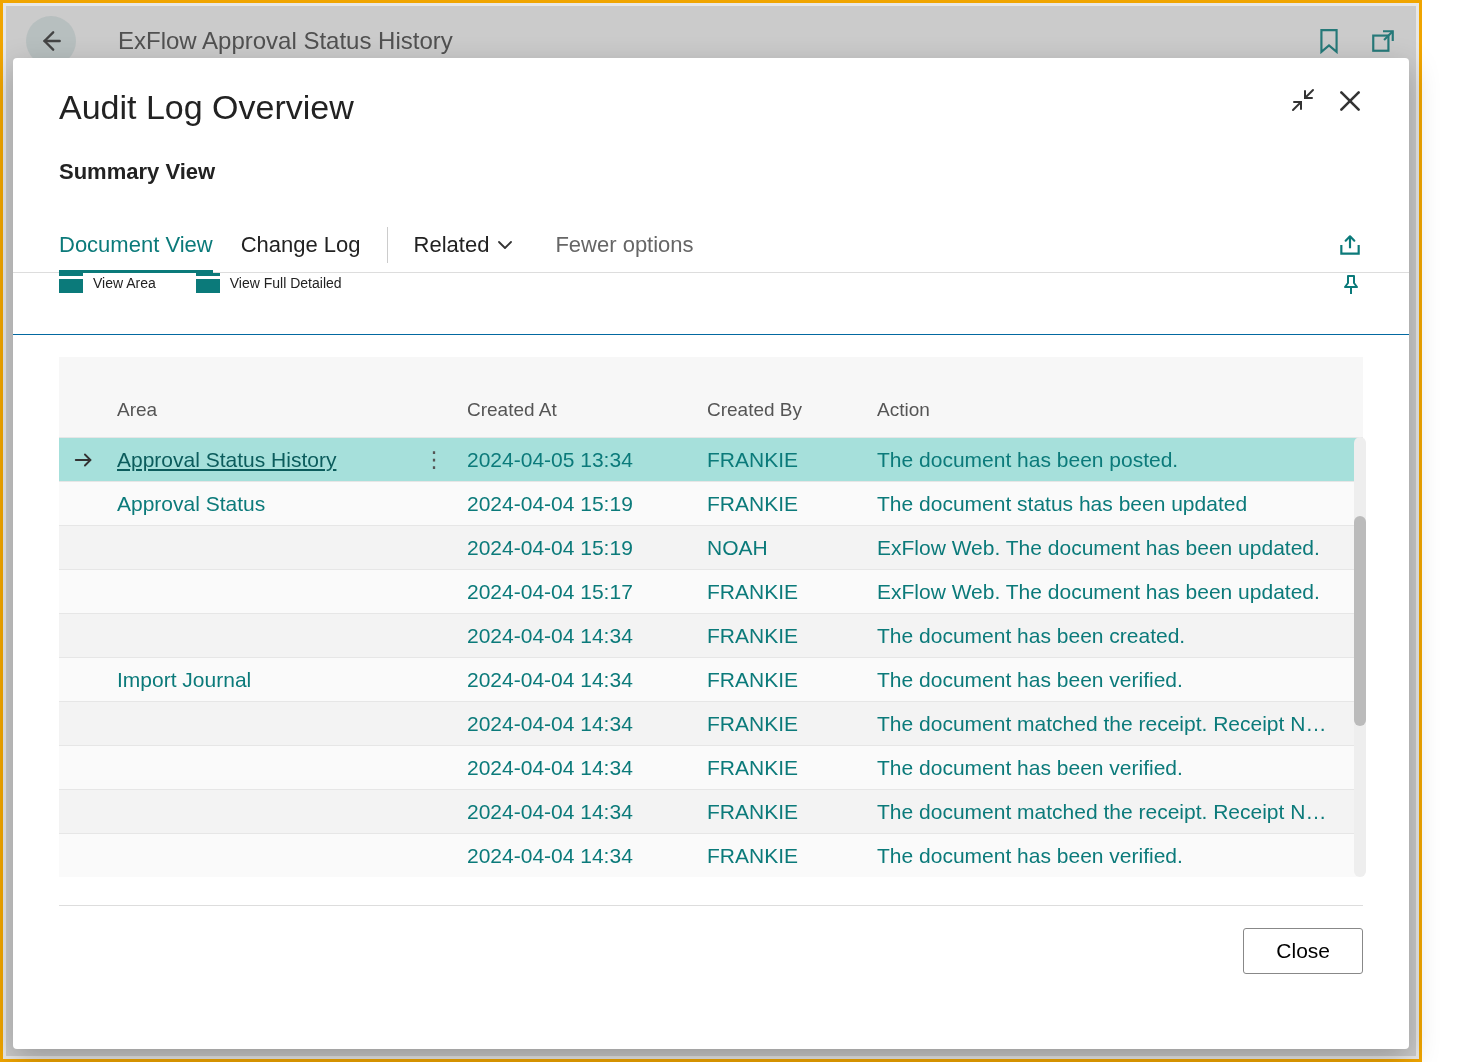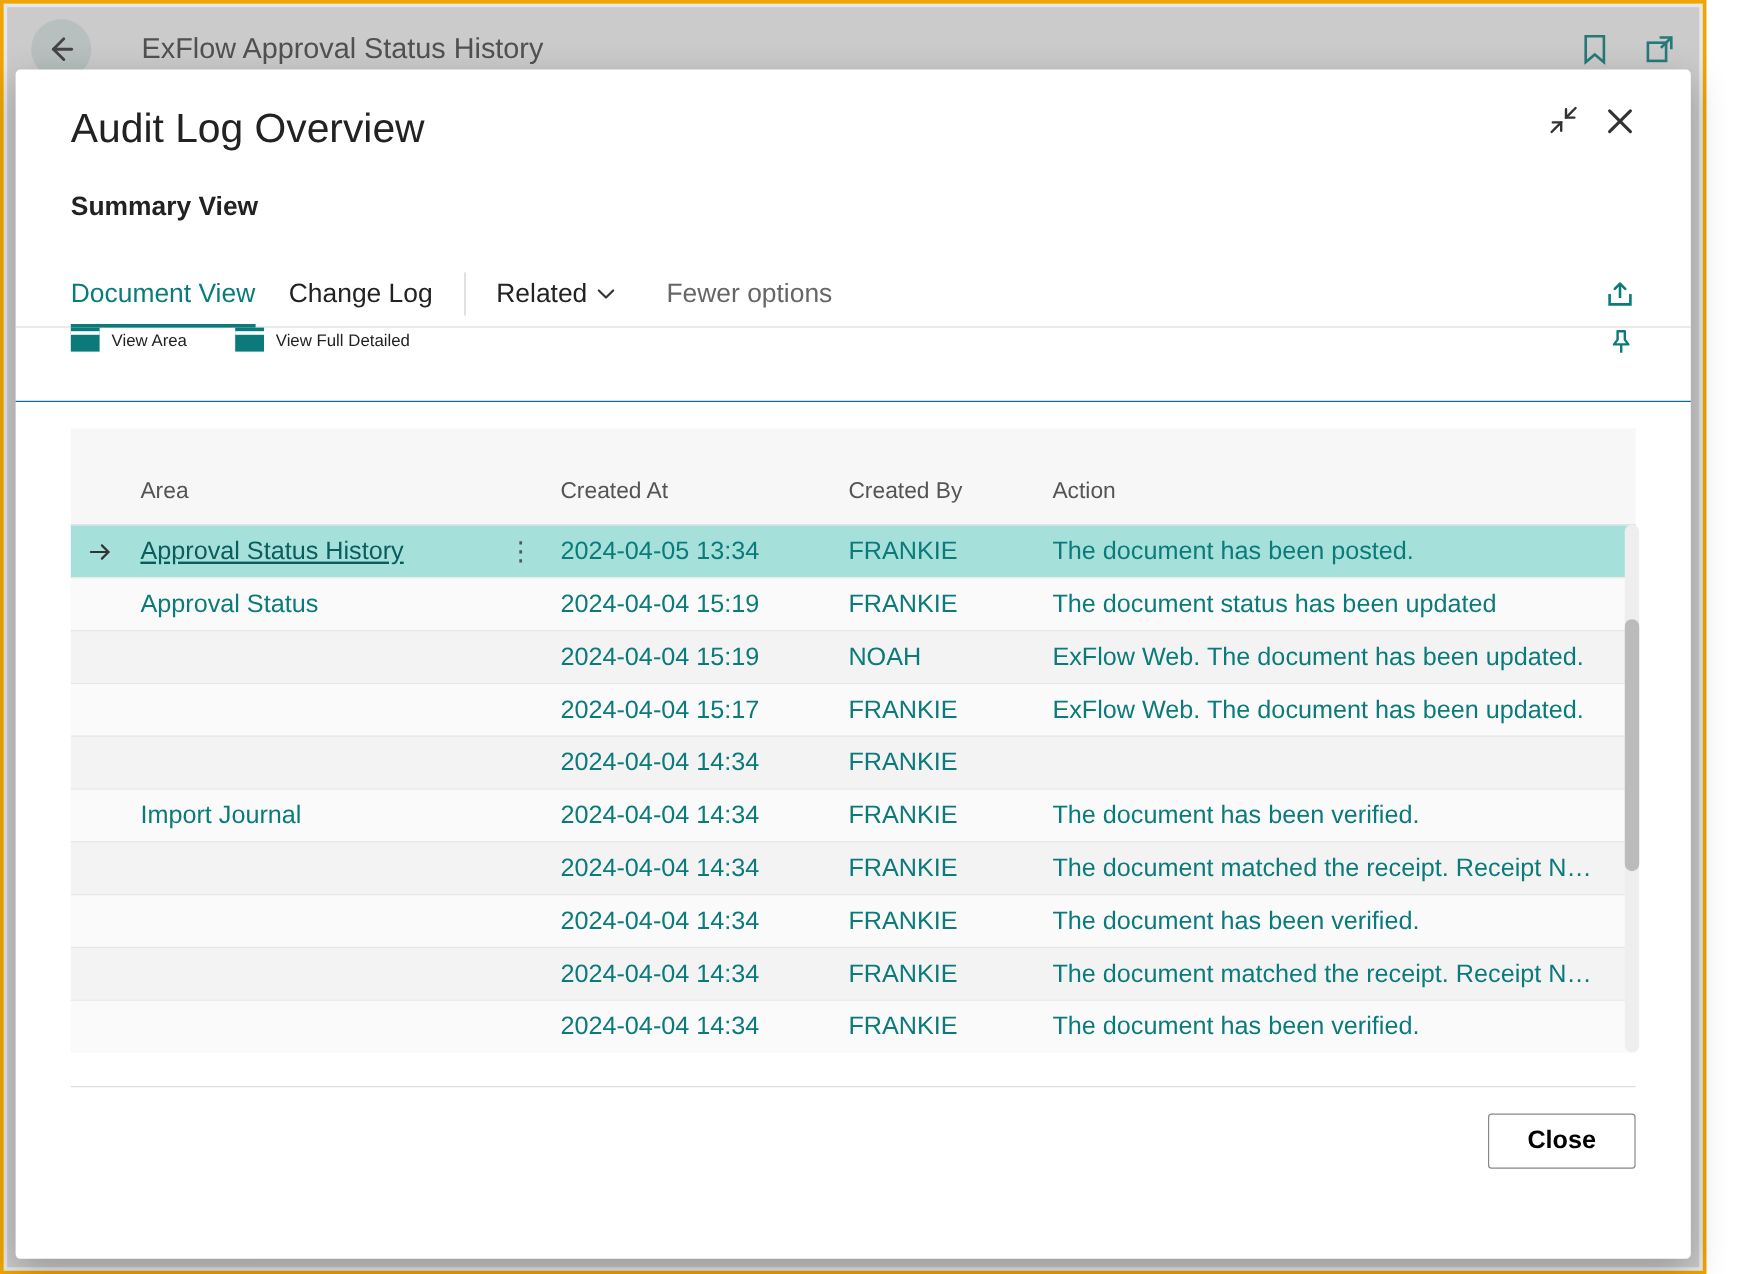--- a/index.html
+++ b/index.html
@@ -194,21 +194,20 @@
     padding: 22px 46px 28px 46px;
     justify-content: flex-end;
   }
   .close-btn {
     border: 1px solid #888;
     background: #fff;
     font-size: 21px;
     padding: 10px 32px;
     border-radius: 3px;
     cursor: pointer;
-    font-weight: bold;
   }
   .chev { font-size: 16px; }
   svg { display: block; }
 </style>
 </head>
 <body>
 
 <div class="frame">
   <div class="bg-chrome">
     <div class="bg-back">
@@ -349,20 +348,21 @@
             <div class="cell link">2024-04-04 15:17</div>
             <div class="cell link">FRANKIE</div>
             <div class="cell action">ExFlow Web. The document has been updated.</div>
           </div>
           <div class="row">
             <div class="row-arrow"></div>
             <div class="cell link"></div>
             <div class="row-dots"></div>
             <div class="cell link">2024-04-04 14:34</div>
             <div class="cell link">FRANKIE</div>
+            <div class="cell action">The document has been created.</div>
           </div>
           <div class="row">
             <div class="row-arrow"></div>
             <div class="cell link">Import Journal</div>
             <div class="row-dots"></div>
             <div class="cell link">2024-04-04 14:34</div>
             <div class="cell link">FRANKIE</div>
             <div class="cell action">The document has been verified.</div>
           </div>
           <div class="row">

